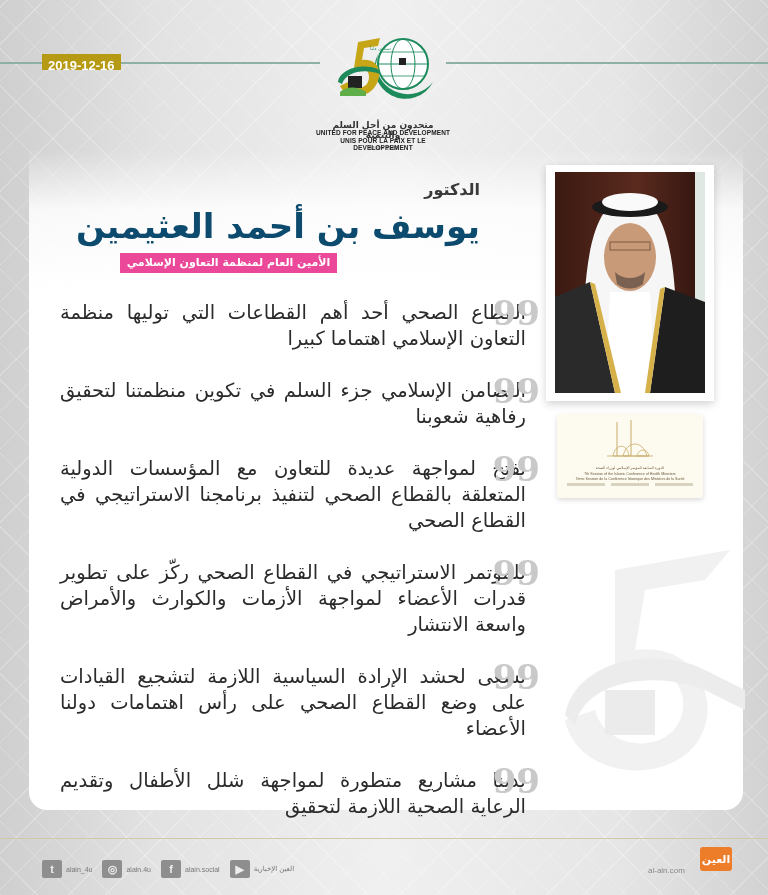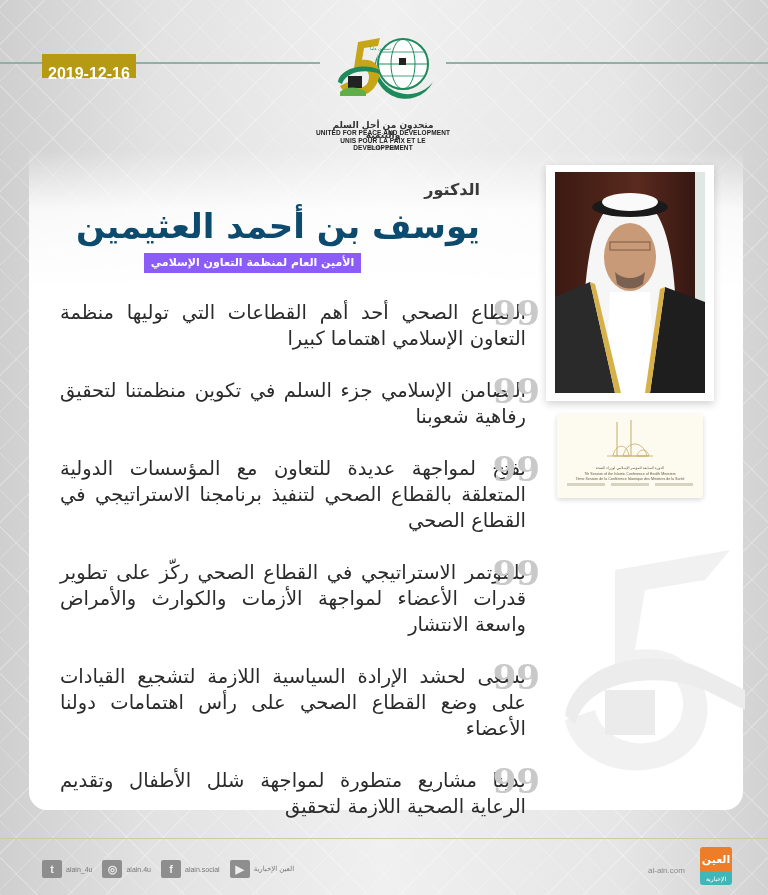--- a/index.html
+++ b/index.html
@@ -17,22 +17,22 @@
       repeating-linear-gradient(-45deg, rgba(255,255,255,0.35) 0 1px, transparent 1px 26px);
     opacity: 0.7;
   }
   
   .header-line {
     position: absolute; top: 62px; height: 2px; background: #8fb0a6;
   }
   .header-line.left { left: 0; width: 320px; }
   .header-line.right { left: 446px; width: 322px; }
   .date-badge {
-    position: absolute; left: 42px; top: 54px; height: 16px; padding: 12px 6px;
-    background: #b79a13; color: #fff; font-weight: bold; font-size: 16px;
+    position: absolute; left: 42px; top: 54px; height: 16px; padding: 4px 6px;
+    background: #b79a13; color: #fff; font-weight: bold; font-size: 13px;
     line-height: 16px; font-family: "Liberation Sans", sans-serif;
   }
   .logo { position: absolute; left: 318px; top: 24px; width: 130px; height: 130px; }
   .logo svg { position: absolute; left: 0; top: 0; }
   .logo-ar {
     position: absolute; left: 318px; top: 120px; width: 130px; text-align: center;
     font-size: 9px; color: #333; direction: rtl; font-weight: bold;
   }
   .logo-en, .logo-fr {
     position: absolute; left: 310px; width: 146px; text-align: center;
@@ -55,22 +55,22 @@
   
   .title-small {
     position: absolute; right: 288px; top: 180px; direction: rtl;
     font-size: 16px; font-weight: bold; color: #3a3a3a;
   }
   .name {
     position: absolute; right: 288px; top: 206px; direction: rtl;
     font-size: 34px; font-weight: bold; color: #0c4a6e; white-space: nowrap;
   }
   .role-bar {
-    position: absolute; left: 144px; top: 253px; width: 217px; height: 20px;
-    background: #8b5cf6; color: #fff; font-size: 11px; font-weight: bold;
+    position: absolute; left: 120px; top: 253px; width: 217px; height: 20px;
+    background: #ec4899; color: #fff; font-size: 11px; font-weight: bold;
     direction: rtl; text-align: center; line-height: 20px;
   }
   
   .photo-frame {
     position: absolute; left: 546px; top: 165px; width: 168px; height: 236px;
     background: #fff; box-shadow: 0 3px 8px rgba(0,0,0,0.18);
   }
   .photo {
     position: absolute; left: 9px; top: 7px; width: 150px; height: 221px;
     overflow: hidden; background: linear-gradient(90deg, #3b1a12 0%, #5a2a1e 55%, #2f140f 100%);
@@ -114,21 +114,21 @@
   }
   .social-label {
     font-size: 7px; color: #777; margin-left: 4px; font-family: "Liberation Sans", sans-serif;
   }
   .social-label.ar { direction: rtl; }
   .site-url {
     position: absolute; left: 648px; top: 866px; font-size: 8px; color: #888;
     font-family: "Liberation Sans", sans-serif;
   }
   .brand-logo {
-    position: absolute; left: 700px; top: 847px; width: 32px; height: 38px;
+    position: absolute; left: 700px; top: 847px; width: 32px; height: 24px;
     border-radius: 3px; overflow: hidden;
   }
   .brand-logo .top { height: 25px; background: #ee7d2a; color: #fff; font-size: 11px; font-weight: bold; text-align: center; line-height: 25px; direction: rtl; }
   .brand-logo .bot { height: 13px; background: #3fb6b8; color: #fff; font-size: 6px; text-align: center; line-height: 13px; direction: rtl; }
 </style>
 </head>
 <body>
 
 <div class="pattern"></div>
 

